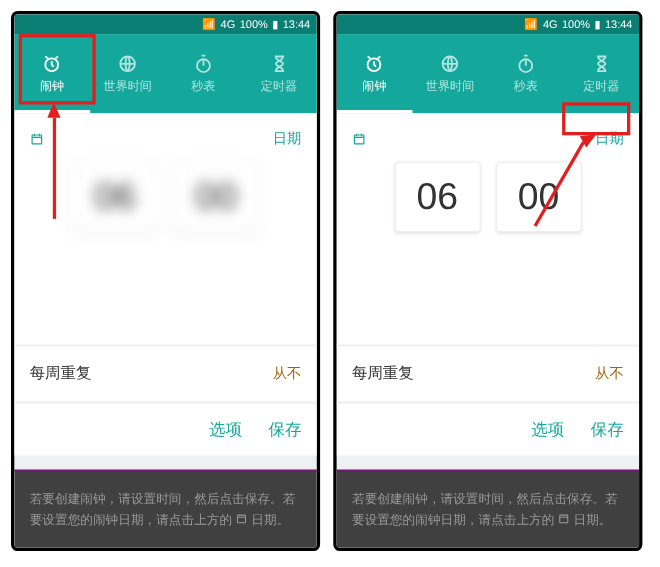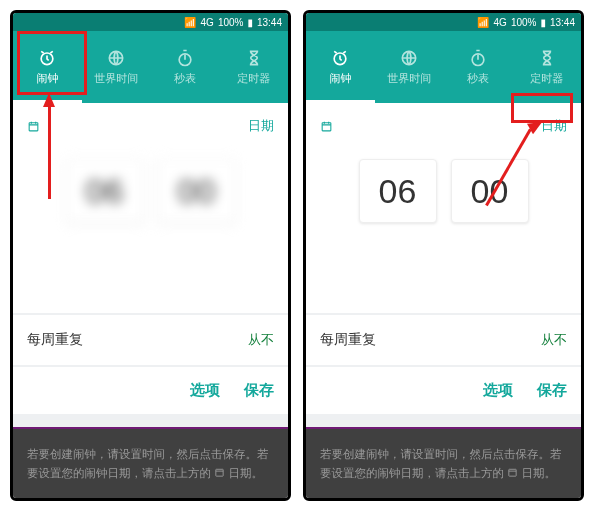--- a/index.html
+++ b/index.html
@@ -7,27 +7,27 @@
 .status-bar{background:#0a7e73;height:18px;font-size:10px;color:#fff;display:flex;justify-content:flex-end;align-items:center;padding:0 6px;gap:4px}
 .status-bar span{display:inline-flex;align-items:center}
 .tabbar{background:#14a89c;height:72px;display:flex}
 .tab{flex:1;display:flex;flex-direction:column;align-items:center;justify-content:center;color:#b3e4de;font-size:11px;gap:3px;position:relative}
 .tab.active{color:#fff}
 .tab.active::after{content:"";position:absolute;bottom:0;left:0;right:0;height:3px;background:#fff}
 .tab svg{width:20px;height:20px}
 .content{background:#fff;margin:0;padding:10px 14px 0 14px;position:relative;height:200px}
 .date-link{display:flex;justify-content:space-between;align-items:center;gap:4px;color:#14a89c;font-size:13px;padding:4px 0}
 .date-link svg{width:13px;height:13px}
-.time-display{display:flex;justify-content:center;gap:14px;margin-top:20px;filter:blur(0)}
+.time-display{display:flex;justify-content:center;gap:14px;margin-top:8px;filter:blur(0)}
 .time-display.blurry{filter:blur(6px)}
 .time-card{background:#fff;border:1px solid #eee;border-radius:4px;width:76px;height:62px;display:flex;align-items:center;justify-content:center;font-size:34px;font-weight:300;color:#333;box-shadow:0 1px 3px rgba(0,0,0,.1)}
 .row{background:#fff;border-top:2px solid #eef0f2;padding:16px 14px;display:flex;justify-content:space-between;font-size:14px;color:#333}
-.row .val{color:#15803d;font-size:13px}
+.row .val{color:#a16207;font-size:13px}
 .action-row{background:#fff;border-top:2px solid #eef0f2;padding:14px;display:flex;justify-content:flex-end;gap:24px}
-.action-row span{color:#14a89c;font-size:15px;font-weight:700}
+.action-row span{color:#14a89c;font-size:15px;font-weight:400}
 .hint{position:absolute;bottom:0;left:0;right:0;background:#404040;border-top:2px solid #701a75;padding:16px 14px;font-size:11.5px;color:#999;line-height:1.6}
 .hint svg{width:11px;height:11px;vertical-align:-1px}
 .redbox{position:absolute;border:3px solid #e31e1e;pointer-events:none}
 .arrow{position:absolute;pointer-events:none}
 .arrow::before{content:"";position:absolute;width:0;height:0}
 .arrow.up::before{border-left:6px solid transparent;border-right:6px solid transparent;border-bottom:14px solid #e31e1e;left:-6px;top:-14px}
 .arrow .shaft{position:absolute;background:#e31e1e;width:3px;left:-1.5px}
 .arrow.diag::before{border-left:6px solid transparent;border-right:6px solid transparent;border-bottom:14px solid #e31e1e;left:-6px;top:-14px;transform:rotate(30deg);transform-origin:bottom center}
 </style>
 </head>

